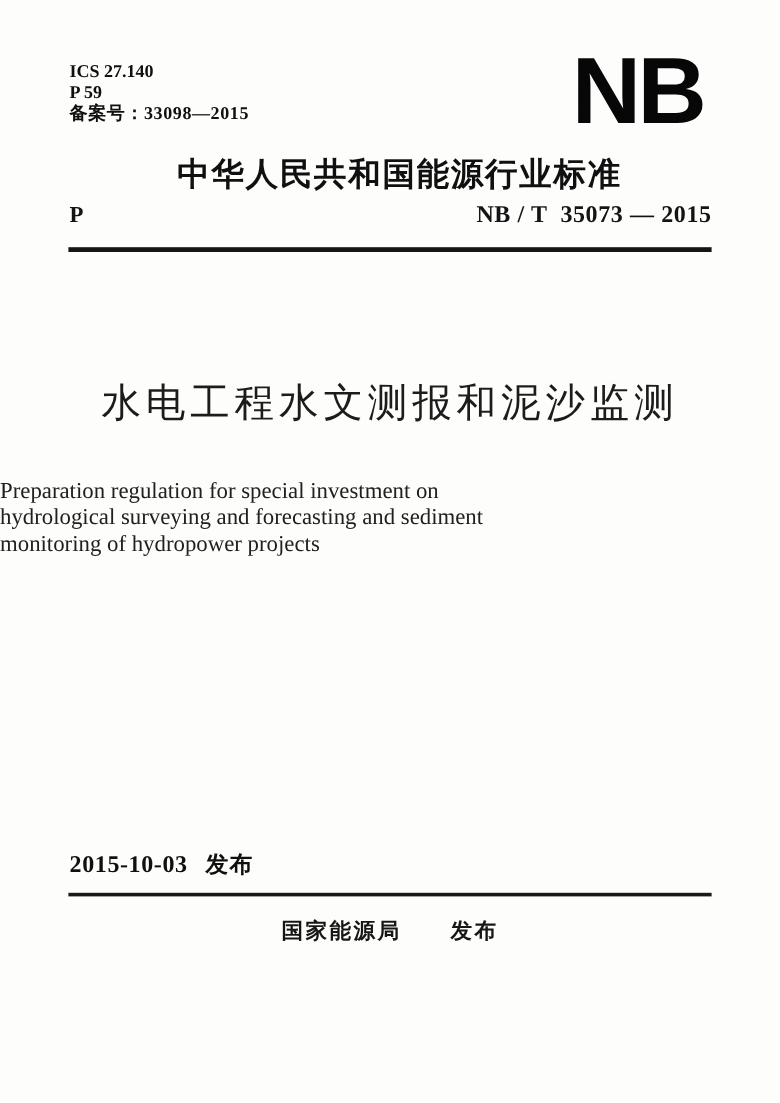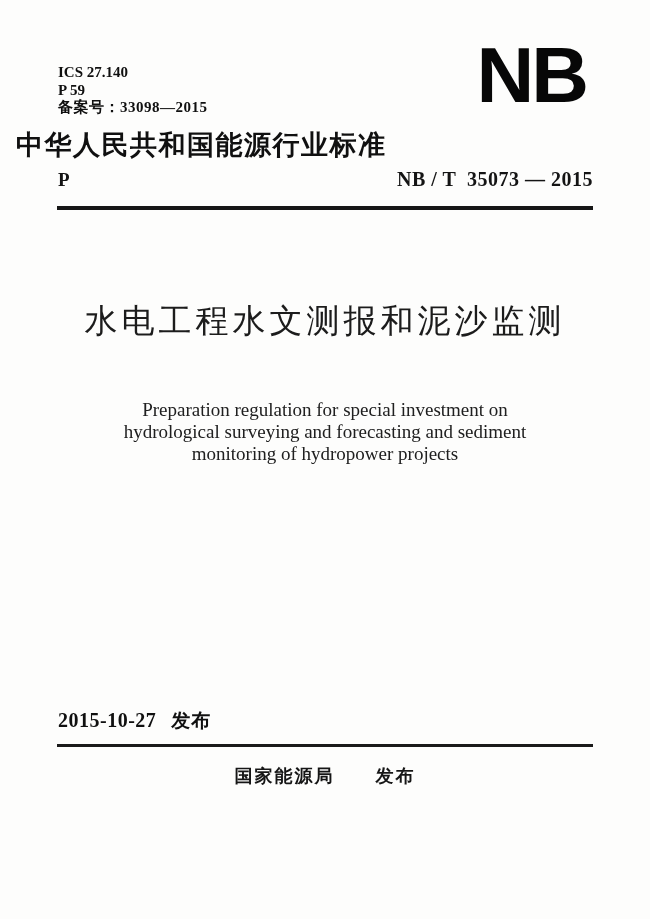--- a/index.html
+++ b/index.html
@@ -19,21 +19,20 @@
   
   .ics-block {
     position: absolute;
     left: 58px;
     top: 52px;
     font-family: "Liberation Serif", serif;
     font-weight: bold;
     font-size: 15px;
     line-height: 17.5px;
     color: #101010;
-    margin-top: 12px;
   }
   .ics-block .cn { letter-spacing: 0.5px; }
 
   
   .nb-logo {
     position: absolute;
     top: 36px;
     right: 64px;
     font-family: "Liberation Sans", sans-serif;
     font-weight: bold;
@@ -43,20 +42,21 @@
     color: #070707;
     transform: scaleY(0.98);
   }
 
   
   .std-type {
     position: absolute;
     top: 127px;
     left: 0;
     width: 100%;
+    text-align: center;
     font-family: "Liberation Sans", sans-serif;
     font-weight: bold;
     font-size: 27px;
     letter-spacing: 1.5px;
     color: #101010;
     padding-left: 16px;
   }
 
   
   .code-row {
@@ -86,39 +86,38 @@
     top: 206px;
     left: 57px;
     width: 536px;
     height: 4px;
     background: #161616;
   }
 
   
   .title-cn {
     position: absolute;
-    top: 299px;
+    top: 315px;
     left: 0;
     width: 100%;
     text-align: center;
     font-family: "Liberation Serif", serif;
     font-weight: 500;
     font-size: 33px;
     line-height: 44px;
     letter-spacing: 4px;
     color: #1c1c1c;
   }
 
   
   .title-en {
     position: absolute;
     top: 399px;
     left: 0;
     width: 100%;
-    text-align: center;
     font-family: "Liberation Serif", serif;
     font-size: 19px;
     line-height: 22px;
     color: #202020;
   }
 
   
   .dates-row {
     position: absolute;
     top: 708px;
@@ -195,21 +194,21 @@
   </div>
 
   <div class="title-en">
     <div>Preparation regulation for special investment on</div>
     <div>hydrological surveying and forecasting and sediment</div>
     <div>monitoring of hydropower projects</div>
   </div>
 
   <div class="dates-row">
     <div>
-      <span class="date">2015-10-27</span>
+      <span class="date">2015-10-03</span>
       <span class="date-label">发布</span>
     </div>
   </div>
 
   <div class="rule-bottom"></div>
 
   <div class="publisher-row">
     <span>国家能源局</span>
     <span class="publisher-action">发布</span>
   </div>

